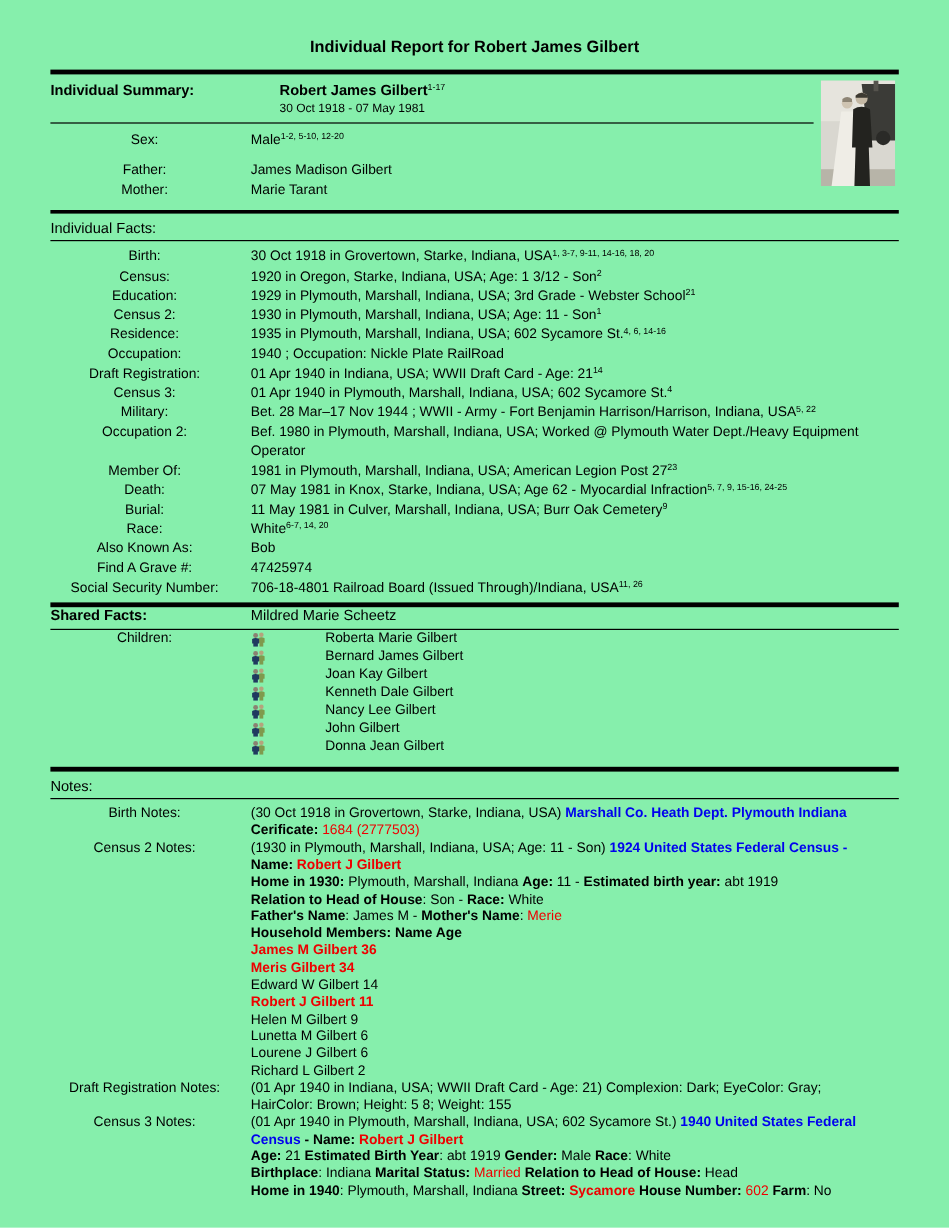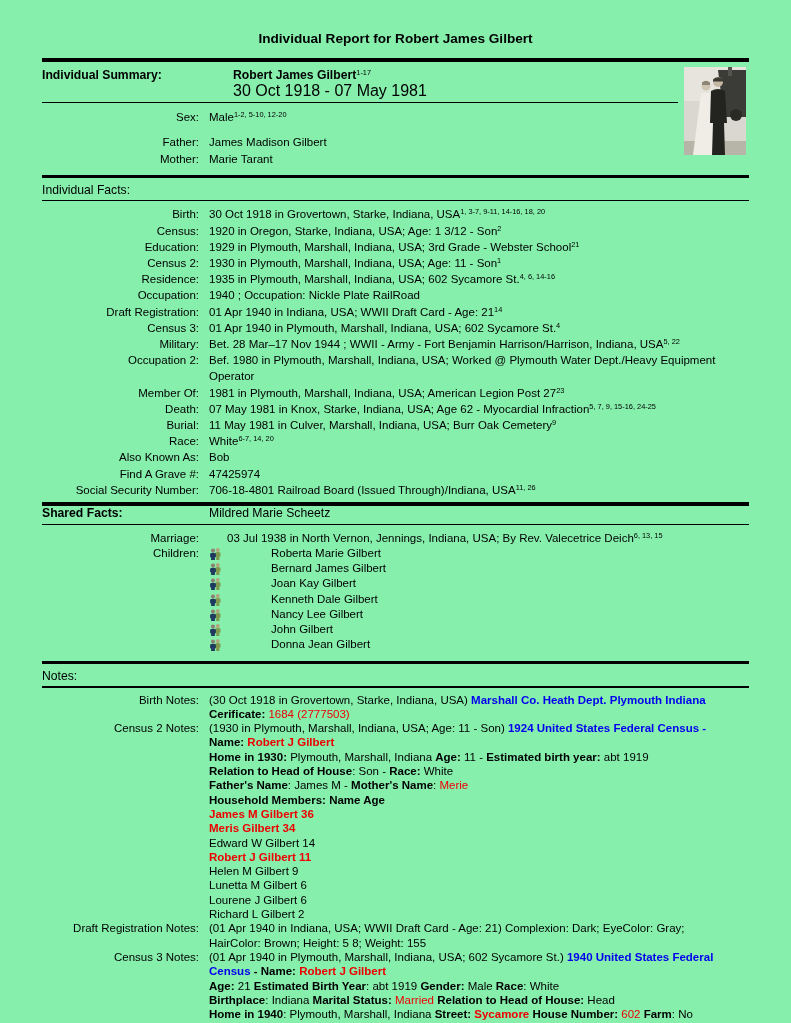--- a/index.html
+++ b/index.html
@@ -12,21 +12,21 @@
   #page { position:relative; width:791px; height:1023px; background:#86efac; }
   .content { position:absolute; left:42px; top:26px; width:707px; }
 
   h1.title { font-size:13.6px; font-weight:bold; text-align:center; margin-top:5px; }
 
   .rule { background:#000; height:1.2px; margin-top:3px; }
   .rule.thick { height:3.5px; }
   .rule.short { width:636px; }
 
   .tworow { display:flex; align-items:flex-start; }
-  .lab { flex:0 0 167px; text-align:right; padding-right:10px; white-space:nowrap; }
+  .lab { flex:0 0 167px; text-align:center; padding-right:10px; white-space:nowrap; }
   .val { flex:1; min-width:0; }
   .seclab { flex:0 0 167px; padding-right:10px; font-weight:bold; font-size:12.2px; }
   .sec-head { font-weight:normal; font-size:12.2px; }
 
   sup { font-size:7.4px; line-height:0; vertical-align:4px; }
 
   .bold { font-weight:bold; }
   .sb { font-weight:bold; }
   .sblue { color:#0000EE; font-weight:bold; }
   .sred { color:#EE0000; }
@@ -63,21 +63,21 @@
 
     <h1 class="title">Individual Report for Robert James Gilbert</h1>
 
     <div class="rule thick" style="margin-top:12px"></div>
 
     <div>
       <div class="tworow headrow">
         <div class="seclab">Individual Summary:</div>
         <div class="val">
           <div><span class="bold">Robert James Gilbert</span><sup>1-17</sup></div>
-          <div style="font-size:16px">30 Oct 1918 - 07 May 1981</div>
+          <div style="font-size:10px">30 Oct 1918 - 07 May 1981</div>
         </div>
       </div>
       <div class="rule short"></div>
 
       <div class="tworow srow" style="margin-top:7px">
         <div class="lab">Sex:</div>
         <div class="val"><span>Male</span><sup>1-2, 5-10, 12-20</sup></div>
       </div>
       <div class="tworow srow" style="margin-top:10px">
         <div class="lab">Father:</div>
@@ -168,24 +168,20 @@
 
     <div class="rule thick" style="margin-top:4px"></div>
 
     <div>
       <div class="tworow" style="margin-top:0">
         <div class="seclab">Shared Facts:</div>
         <div class="val sec-head">Mildred Marie Scheetz</div>
       </div>
       <div class="rule" style="margin-top:4px"></div>
 
-      <div class="tworow marriagerow">
-        <div class="lab">Marriage:</div>
-        <div class="val"><span>03 Jul 1938 in North Vernon, Jennings, Indiana, USA; By Rev. Valecetrice Deich</span><sup>6, 13, 15</sup></div>
-      </div>
 
       <div class="tworow" id="children-block">
         <div class="lab">Children:</div>
         <div class="val" id="children-list">
             <div class="child-row">
               <span class="child-icon">
     <svg width="13" height="13" viewBox="0 0 13 13" xmlns="http://www.w3.org/2000/svg">
       <circle cx="8.8" cy="3" r="1.9" fill="#b5a37c"></circle>
       <path d="M6.1 5.8 Q8.8 4.2 11.5 5.8 L11.5 9.6 L10.4 9.6 L10.4 13 L7.2 13 L7.2 9.6 L6.1 9.6 Z" fill="#7f9a4d"></path>
       <circle cx="4" cy="3.6" r="2.05" fill="#8b8272"></circle>

